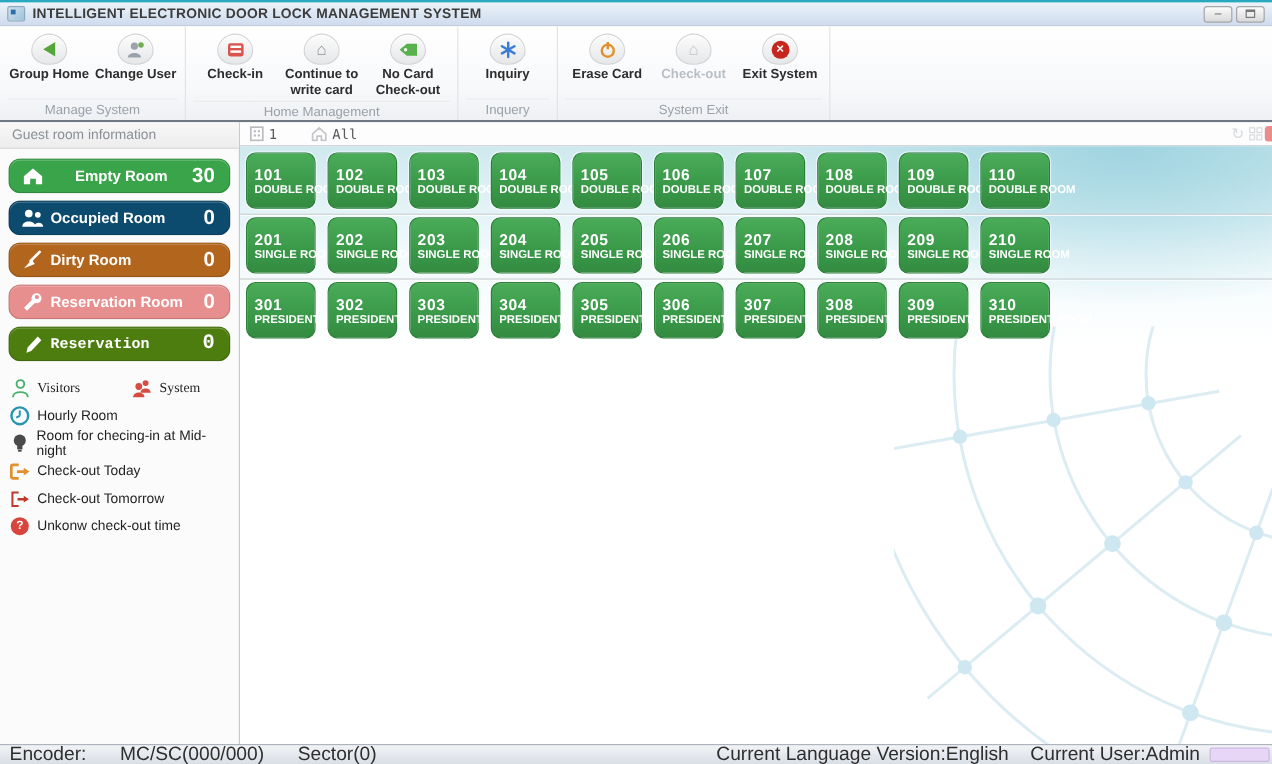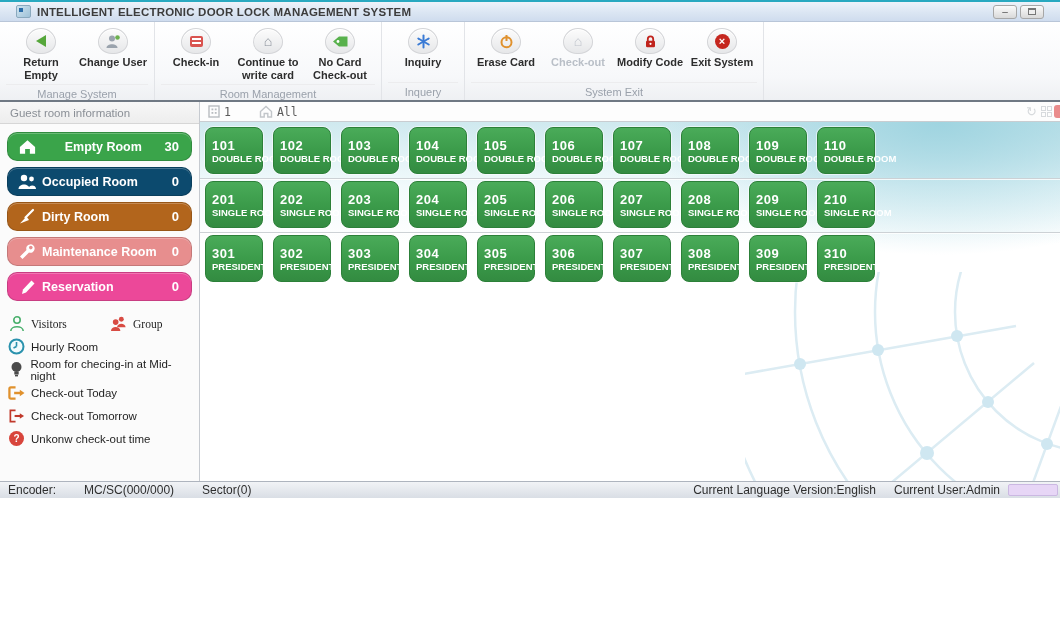--- a/index.html
+++ b/index.html
@@ -1,21 +1,21 @@
 <!DOCTYPE html>
 <html><head>
 <meta charset="utf-8">
 <style>
   * { margin:0; padding:0; box-sizing:border-box; }
   html,body { width:1060px; height:637px; overflow:hidden; }
   body { font-family:"Liberation Sans", sans-serif; background:#fff; position:relative; font-size:12px; color:#333; }
 
   
   .titlebar { height:22px; background:linear-gradient(180deg,#eef3fa 0%,#dbe6f3 55%,#cfdcee 100%);
-    border-top:2px solid #29a9c0; border-bottom:1px solid #b9c6d8; display:flex; align-items:center; padding:0 16px; }
+    border-top:2px solid #29a9c0; border-bottom:1px solid #b9c6d8; display:flex; align-items:center; padding:0 6px; }
   .app-icon { width:15px; height:13px; margin-right:6px; background:linear-gradient(135deg,#cfe3ef,#9fc2d8);
     border:1px solid #8aa9be; border-radius:2px; position:relative; }
   .app-icon::after { content:""; position:absolute; left:2px; top:2px; width:4px; height:4px; background:#2d6ea8; }
   .title-text { font-weight:bold; font-size:11.5px; color:#3c3c3c; letter-spacing:.2px; }
   .win-btns { margin-left:auto; display:flex; gap:3px; }
   .win-btn { width:24px; height:14px; background:linear-gradient(180deg,#fbfbfb,#d9d9d9); border:1px solid #a7a7a7;
     border-radius:3px; display:flex; align-items:center; justify-content:center; font-size:10px; color:#555; cursor:default; }
   .restore-glyph { width:8px; height:7px; border:1px solid #777; border-top:2px solid #777; position:relative; background:#eee; }
 
   
@@ -37,32 +37,32 @@
   .g-arrow-left { width:0; height:0; border-top:6px solid transparent; border-bottom:6px solid transparent; border-right:10px solid #55a63a; }
   .g-card { width:13px; height:11px; background:#d9534f; border-radius:2px; position:relative; }
   .g-card::before, .g-card::after { content:""; position:absolute; left:2px; right:2px; height:2px; background:#fff; }
   .g-card::before { top:2px; } .g-card::after { top:6px; }
   .g-house { font-size:14px; color:#8b929b; line-height:1; }
   .g-house.dim { color:#c0c5cc; }
   .g-circle-x { width:15px; height:15px; border-radius:50%; background:#c5271f; color:#fff; font-weight:bold;
     font-size:11px; display:flex; align-items:center; justify-content:center; line-height:1; }
 
   
-  .content { display:flex; height:379px; }
+  .content { display:flex; height:518px; }
 
   
   .sidebar { width:200px; background:#fbfbfb; border-right:1px solid #c6cad0; display:flex; flex-direction:column; }
   .sb-header { height:22px; background:linear-gradient(180deg,#f7f7f7,#ededed); border-bottom:1px solid #d6d6d6;
     color:#8a8f96; font-size:11.5px; display:flex; align-items:center; padding-left:10px; }
   .sb-buttons { padding:8px 7px 2px 7px; }
   .sb-btn { height:29px; border-radius:10px; display:flex; align-items:center; margin-bottom:6px;
     color:#fff; cursor:default; box-shadow:inset 0 1px 0 rgba(255,255,255,.25); border:1px solid rgba(0,0,0,.15); }
   .sb-ico { width:26px; display:flex; justify-content:center; margin-left:6px; }
   .sb-label { font-weight:bold; font-size:12.5px; flex:1; margin-left:2px; }
-  .sb-count { font-weight:bold; font-size:13px; margin-right:12px; }
+  .sb-count { font-weight:bold; font-size:17px; margin-right:12px; }
   .quick { padding:4px 8px; }
   .q-row2 { display:flex; gap:20px;font-family:Liberation Serif, serif; }
   .q-item { display:flex; align-items:center; gap:6px; height:21px; font-size:11.5px; color:#1f1f1f; cursor:default; margin-bottom:2px; }
   .q-item .qi { width:17px; display:flex; justify-content:center; }
   .q-circle { width:15px; height:15px; border-radius:50%; background:#d8453c; color:#fff; font-size:10px; font-weight:bold;
     display:flex; align-items:center; justify-content:center; }
 
   
   .main { flex:1; position:relative; display:flex; flex-direction:column; overflow:hidden; background:#fff; }
   .tabstrip { height:20px; background:#fdfdfd; border-bottom:1px solid #c9cdd1; display:flex; align-items:center; padding-left:4px; position:relative; }
@@ -84,21 +84,21 @@
   .room-row:last-child { border-bottom:none; box-shadow:none; }
   .room-btn { display:inline-block; vertical-align:top; width:58px; height:47px; margin-right:10px; text-align:left;
     background:linear-gradient(180deg,#4aab59 0%,#3a9a49 55%,#338b41 100%);
     border:1px solid #2c8039; border-radius:8px; box-shadow:0 0 0 1px rgba(255,255,255,.55);
     color:#fff; cursor:default; padding:2px 2px 0 6px; font-family:"Liberation Sans", sans-serif; }
   .room-no { font-size:13px; font-weight:bold; letter-spacing:.5px; }
   .room-type { font-size:9.5px; font-weight:bold; line-height:1.2; width:50px; word-break:break-all; }
 
   
   .statusbar { height:17px; background:linear-gradient(180deg,#f1f3f6,#d9dee5); border-top:1px solid #aeb4be;
-    display:flex; align-items:center; font-size:12px; color:#2e2e2e; position:relative; }
+    display:flex; align-items:center; font-size:16px; color:#2e2e2e; position:relative; }
   .sb-left { display:flex; align-items:center; padding-left:8px; gap:0; }
   .sb-left span { margin-right:28px; }
   .sb-right { margin-left:auto; display:flex; align-items:center; padding-right:60px; gap:18px; }
   .lavender { position:absolute; right:2px; top:2px; width:50px; height:12px; background:#e7d6f6;
     border:1px solid #cbb8e2; border-radius:2px; }
 
   svg { display:block; }
 </style>
 </head>
 <body>
@@ -115,21 +115,21 @@
 </div>
 
 <div class="toolbar">
 
   <div class="tb-group">
     <div class="tb-buttons">
       <div class="tb-btn">
         <div class="tb-badge">
             <span class="g-arrow-left"></span>
           </div>
-        <div class="tb-label">Return Empty</div>
+        <div class="tb-label">Group Home</div>
       </div>
       <div class="tb-btn">
         <div class="tb-badge">
           <svg width="16" height="15" viewBox="0 0 16 15">
             <circle cx="7" cy="4.5" r="3" fill="#9aa3ad"></circle>
             <path d="M1.5 14 c0-5 11-5 11 0 z" fill="#9aa3ad"></path>
             <circle cx="12.5" cy="3.5" r="2.3" fill="#6cb04e"></circle>
           </svg>
         </div>
         <div class="tb-label">Change User</div>
@@ -155,21 +155,21 @@
       <div class="tb-btn">
         <div class="tb-badge">
           <svg width="17" height="13" viewBox="0 0 17 13">
             <path d="M1 6.5 L7 1.5 H15.5 V11.5 H7 Z" fill="#58b14c"></path>
             <circle cx="6" cy="6.5" r="1.4" fill="#fff"></circle>
           </svg>
         </div>
         <div class="tb-label">No Card Check-out</div>
       </div>
     </div>
-    <div class="tb-group-label">Room Management</div>
+    <div class="tb-group-label">Home Management</div>
   </div>
 
   <div class="tb-group">
     <div class="tb-buttons">
       <div class="tb-btn">
         <div class="tb-badge">
           <svg width="15" height="15" viewBox="0 0 15 15">
             <g stroke="#3a7bd5" stroke-width="2" stroke-linecap="round">
               <line x1="7.5" y1="1.5" x2="7.5" y2="13.5"></line>
               <line x1="2.3" y1="4.5" x2="12.7" y2="10.5"></line>
@@ -192,30 +192,20 @@
             <line x1="7.5" y1="1" x2="7.5" y2="7" stroke="#e0912d" stroke-width="2"></line>
           </svg>
         </div>
         <div class="tb-label">Erase Card</div>
       </div>
       <div class="tb-btn disabled">
         <div class="tb-badge">
             <span class="g-house dim">⌂</span>
           </div>
         <div class="tb-label">Check-out</div>
-      </div>
-      <div class="tb-btn">
-        <div class="tb-badge">
-          <svg width="15" height="15" viewBox="0 0 15 15">
-            <path d="M4.8 7 V5 a2.7 2.7 0 0 1 5.4 0 V7" fill="none" stroke="#c0231c" stroke-width="1.8"></path>
-            <rect x="3" y="6.8" width="9" height="6.5" rx="1.2" fill="#c0231c"></rect>
-            <circle cx="7.5" cy="9.8" r="1.1" fill="#fff"></circle>
-          </svg>
-        </div>
-        <div class="tb-label">Modify Code</div>
       </div>
       <div class="tb-btn">
         <div class="tb-badge">
             <span class="g-circle-x">×</span>
           </div>
         <div class="tb-label">Exit System</div>
       </div>
     </div>
     <div class="tb-group-label">System Exit</div>
   </div>
@@ -260,24 +250,24 @@
         <span class="sb-label">Dirty Room</span>
         <span class="sb-count">0</span>
       </div>
       <div class="sb-btn" style="background: rgb(231, 142, 142);">
         <span class="sb-ico">
           <svg width="18" height="17" viewBox="0 0 18 17">
             <path d="M2 13.5 L8.5 7 a4.2 4.2 0 1 1 2.5 2.5 L4.5 16 Z" fill="#fff"></path>
             <circle cx="12.8" cy="4.6" r="1.8" fill="#e78e8e"></circle>
           </svg>
         </span>
-        <span class="sb-label">Maintenance Room</span>
+        <span class="sb-label">Reservation Room</span>
         <span class="sb-count">0</span>
       </div>
-      <div class="sb-btn" style="background: #ec4899;">
+      <div class="sb-btn" style="background: #4d7c0f; font-family: Liberation Mono, monospace;">
         <span class="sb-ico">
           <svg width="17" height="17" viewBox="0 0 17 17">
             <polygon points="3,16 4,11.5 12.5,2.5 15.5,5.5 7,14.5" fill="#fff"></polygon>
           </svg>
         </span>
         <span class="sb-label">Reservation</span>
         <span class="sb-count">0</span>
       </div>
     </div>
 
@@ -294,21 +284,21 @@
         </div>
         <div class="q-item">
           <span class="qi">
             <svg width="18" height="17" viewBox="0 0 18 17">
               <circle cx="12" cy="4" r="2.6" fill="#d84b43"></circle>
               <path d="M7.5 12.5 c0-5 9-5 9 0 z" fill="#d84b43"></path>
               <circle cx="6" cy="7" r="3" fill="#d84b43"></circle>
               <path d="M1 16.5 c0-5.6 10-5.6 10 0 z" fill="#d84b43"></path>
             </svg>
           </span>
-          <span>Group</span>
+          <span>System</span>
         </div>
       </div>
       <div class="q-item">
         <span class="qi">
           <svg width="17" height="17" viewBox="0 0 17 17">
             <circle cx="8.5" cy="8.5" r="7" fill="#f2fbfd" stroke="#2a92ad" stroke-width="2"></circle>
             <line x1="8.5" y1="8.5" x2="8.5" y2="4" stroke="#2a92ad" stroke-width="1.6"></line>
             <line x1="8.5" y1="8.5" x2="5.5" y2="10" stroke="#2a92ad" stroke-width="1.6"></line>
           </svg>
         </span>

